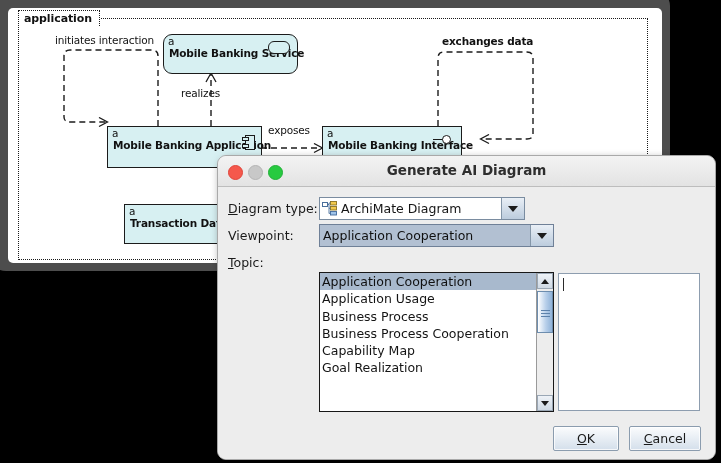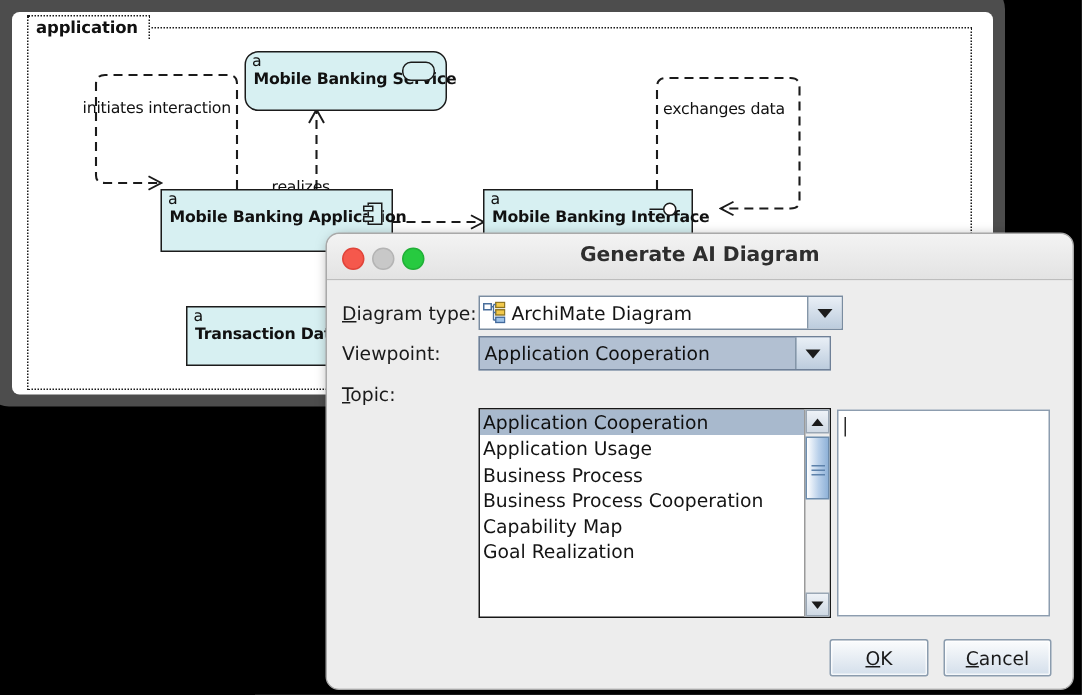--- a/index.html
+++ b/index.html
@@ -77,21 +77,21 @@
     position:absolute;left:0;top:4px;width:10px;height:0;
     border-top:1.4px solid #1b1b1b;
   }
   .ico-interface .ball{
     position:absolute;left:9px;top:0;width:9px;height:9px;border-radius:50%;
     border:1.4px solid #1b1b1b;background:#ffffff;box-sizing:border-box;
   }
 
   .rel-label{
     position:absolute;font-size:10.5px;color:#111;line-height:12px;
-    letter-spacing:-0.15px;white-space:nowrap;margin-top:32px;
+    letter-spacing:-0.15px;white-space:nowrap;
   }
   svg.edges{position:absolute;left:0;top:0;width:100%;height:100%;overflow:visible;}
 
   
   .dialog{
     position:absolute;left:217px;top:155px;width:497px;height:303px;
     background:#ededed;border-radius:9px;
     box-shadow:3px 4px 9px rgba(0,0,0,0.5);
     border:1px solid #a9a9a9;
     overflow:hidden;
@@ -223,21 +223,21 @@
           <path d="M203,118 L203,65" fill="none" stroke="#1b1b1b" stroke-width="1.4" stroke-dasharray="6,4" marker-end="url(#hollowtri)"></path>
 
           <path d="M253,140 L314,140" fill="none" stroke="#1b1b1b" stroke-width="1.4" stroke-dasharray="6,4" marker-end="url(#openarrow)"></path>
 
           <path d="M430,118 L430,50 Q430,44 436,44 L519,44 Q525,44 525,50 L525,126 Q525,131 519,131 L473,131" fill="none" stroke="#1b1b1b" stroke-width="1.4" stroke-dasharray="6,4" marker-end="url(#openarrow)"></path>
         </svg>
 
         <div class="rel-label" style="left:47px;top:26px;">initiates interaction</div>
         <div class="rel-label" style="left:173px;top:79px;text-align:center;">realizes</div>
         <div class="rel-label" style="left:260px;top:116px;">exposes</div>
-        <div class="rel-label" style="left:434px;top:27px;">exchanges data</div>
+        <div class="rel-label" style="left:434px;top:27px;font-weight:bold;">exchanges data</div>
 
         <div class="el rounded" style="left:155px;top:26px;width:135px;height:40px;">
           <span class="el-a">a</span>
           <span class="el-name">Mobile Banking Service</span>
           <span class="ico-service"></span>
         </div>
 
         <div class="el" style="left:99px;top:118px;width:155px;height:42px;">
           <span class="el-a">a</span>
           <span class="el-name">Mobile Banking Application</span>
@@ -272,21 +272,21 @@
       <span class="tl red"></span>
       <span class="tl amber"></span>
       <span class="tl green"></span>
       <div class="title-text">Generate AI Diagram</div>
     </div>
 
     <div class="dlg-body">
 
       <div class="row-label" style="left:10px;top:14px;"><span class="mn">D</span><span>iagram type:</span></div>
 
-      <div class="combo" style="left:101px;top:10px;width:243px;">
+      <div class="combo" style="left:101px;top:10px;width:206px;">
         <span class="diagicon">
           <svg width="15" height="15" viewBox="0 0 15 15">
             <rect x="0.5" y="1.5" width="5" height="4" fill="#fff" stroke="#4a6f9c" stroke-width="1"></rect>
             <rect x="8.5" y="0.5" width="6" height="3.5" fill="#f2c94c" stroke="#8a7220" stroke-width="0.9"></rect>
             <rect x="8.5" y="5.5" width="6" height="3.5" fill="#f2c94c" stroke="#8a7220" stroke-width="0.9"></rect>
             <rect x="8.5" y="10.5" width="6" height="3.5" fill="#9fc3e8" stroke="#41699c" stroke-width="0.9"></rect>
             <path d="M5.5 3.5 H7 M7 2 V12.5 M7 2 H8.5 M7 7.3 H8.5 M7 12.3 H8.5" fill="none" stroke="#4a6f9c" stroke-width="0.9"></path>
           </svg>
         </span>
         <span class="ctext">ArchiMate Diagram</span>

